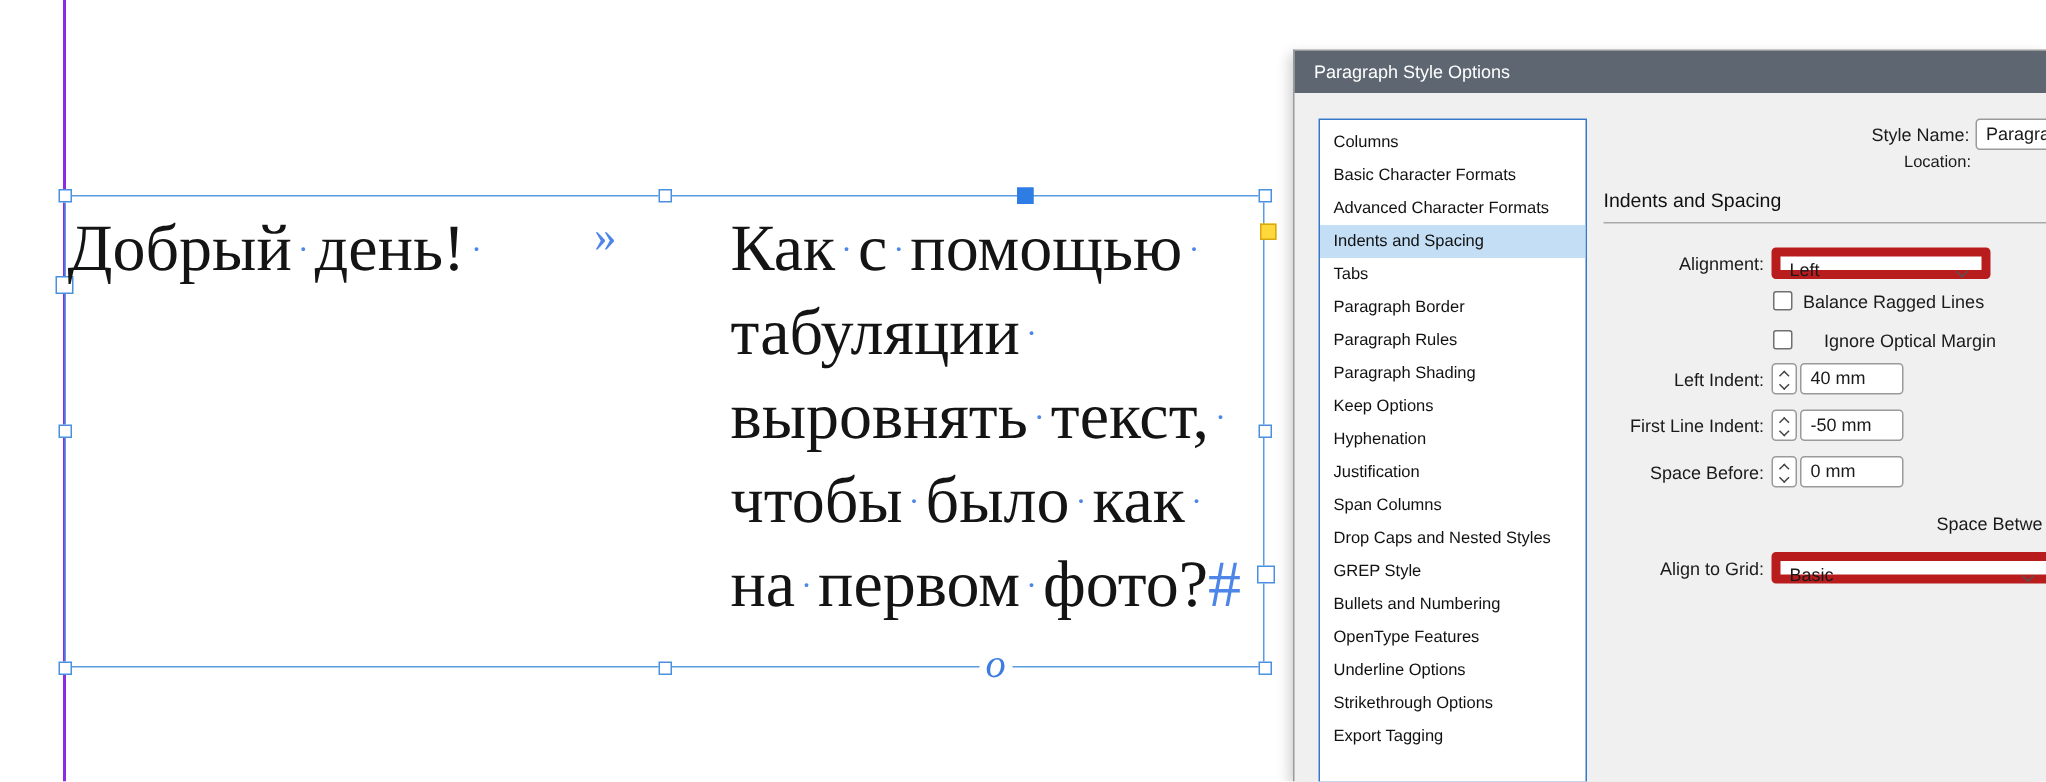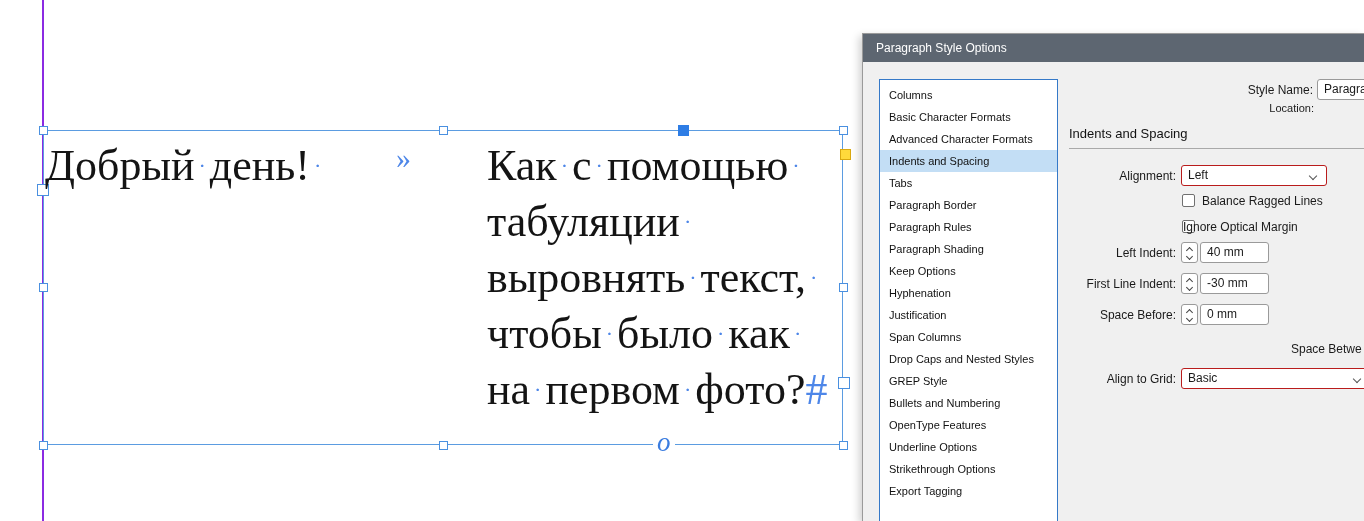--- a/index.html
+++ b/index.html
@@ -37,21 +37,21 @@
              background:#fff; border:1px solid #3579c8; overflow:hidden; padding-top:4px; }
   .side-item { height:22px; line-height:22px; padding-left:9px; font-size:11px; color:#111;
                white-space:nowrap; cursor:default; }
   .side-item.selected { background:#c3def5; }
 
   .lbl { position:absolute; height:16px; line-height:16px; white-space:nowrap; }
   .lbl.r { text-align:right; }
   .heading { position:absolute; left:206px; top:92px; font-size:13px; color:#111; }
   .separator { position:absolute; left:206px; top:114px; width:310px; height:1px; background:#a9a9a9; }
 
-  .dropdown { position:absolute; height:21px; background:#fff; border:1px solid #b91c1c;
+  .dropdown { position:absolute; height:21px; background:#fff; border:6px solid #b91c1c;
               border-radius:3px; line-height:19px; padding-left:6px; }
   .dd-chev { position:absolute; right:10px; top:7px; width:6px; height:6px;
              border-right:1.4px solid #555; border-bottom:1.4px solid #555;
              transform:rotate(45deg); }
   .checkbox { position:absolute; width:13px; height:13px; background:#fff;
               border:1px solid #707070; border-radius:2px; }
   .spinner { position:absolute; width:17px; height:21px; background:#fff; border:1px solid #9a9a9a;
              border-radius:3px; }
   .chev { position:absolute; left:5px; width:5px; height:5px;
           border-right:1.3px solid #444; border-bottom:1.3px solid #444; }
@@ -129,35 +129,35 @@
 
     <div class="lbl r" style="left:120px;top:134px;width:193px;">Alignment:</div>
     <div class="dropdown" style="left:318px;top:131px;width:146px;">
       <span>Left</span>
       <span class="dd-chev"></span>
     </div>
 
     <span class="checkbox" style="left:319px;top:160px;"></span>
     <div class="lbl" style="left:339px;top:159px;">Balance Ragged Lines</div>
     <span class="checkbox" style="left:319px;top:186px;"></span>
-    <div class="lbl" style="left:320px;top:185px;">Ignore Optical Margin</div>
+    <div class="lbl" style="left:353px;top:185px;">Ignore Optical Margin</div>
 
     <div class="lbl r" style="left:120px;top:211px;width:193px;">Left Indent:</div>
     <div class="spinner" style="left:318px;top:208px;">
       <span class="chev up"></span>
       <span class="chev dn"></span>
     </div>
     <div class="field" style="left:337px;top:208px;width:69px;">40 mm</div>
 
     <div class="lbl r" style="left:120px;top:242px;width:193px;">First Line Indent:</div>
     <div class="spinner" style="left:318px;top:239px;">
       <span class="chev up"></span>
       <span class="chev dn"></span>
     </div>
-    <div class="field" style="left:337px;top:239px;width:69px;">-30 mm</div>
+    <div class="field" style="left:337px;top:239px;width:69px;">-50 mm</div>
 
     <div class="lbl r" style="left:120px;top:273px;width:193px;">Space Before:</div>
     <div class="spinner" style="left:318px;top:270px;">
       <span class="chev up"></span>
       <span class="chev dn"></span>
     </div>
     <div class="field" style="left:337px;top:270px;width:69px;">0 mm</div>
 
     <div class="lbl" style="left:428px;top:307px;">Space Betwe</div>
 

